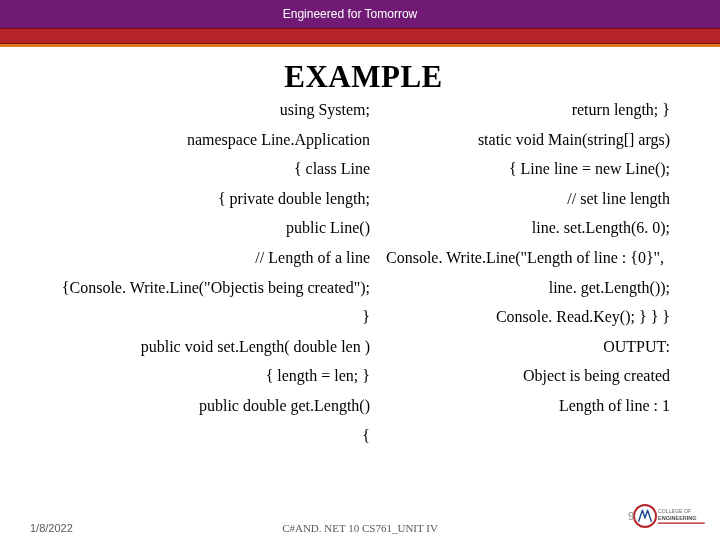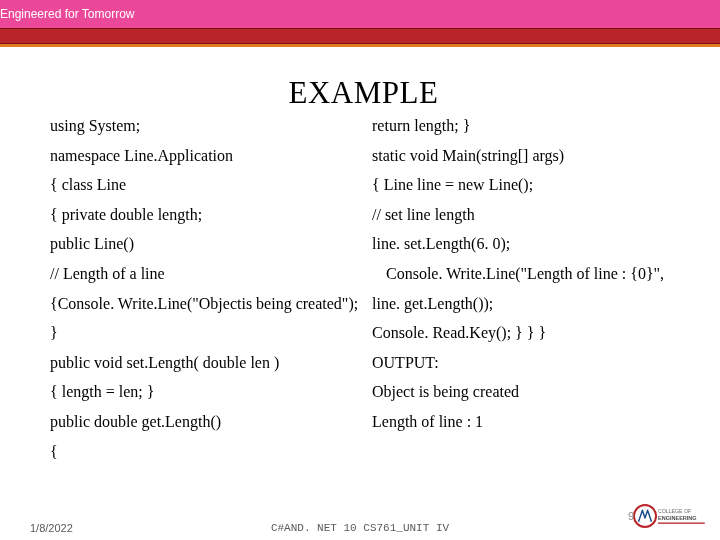--- a/index.html
+++ b/index.html
@@ -7,23 +7,23 @@
     width: 720px;
     height: 540px;
     background: #fff;
     font-family: "Times New Roman", Times, serif;
     position: relative;
     overflow: hidden;
   }
   .header {
     width: 100%;
     height: 28px;
-    background: #ec4899;
+    background: #701a75;
     display: flex;
-    justify-content: flex-start;
+    justify-content: center;
     align-items: center;
     padding-right: 20px;
   }
   .header-text {
     color: #fff;
     font-family: Arial, sans-serif;
     font-size: 12px;
     font-weight: 500;
   }
   .redbar {
@@ -34,40 +34,40 @@
     border-bottom: 1px solid #7a0f14;
   }
   .orangeline {
     width: 100%;
     height: 3px;
     background: #e07b1f;
   }
   .title {
     text-align: center;
     font-size: 31px;
-    font-weight: normal;
-    margin-top: 28px;
+    font-weight: bold;
+    margin-top: 12px;
     margin-bottom: 6px;
     letter-spacing: 0.5px;
     padding-left: 7px;
   }
   .content {
     display: flex;
     padding: 0 50px 0 50px;
     font-size: 16px;
     line-height: 1.1;
   }
   .col {
     display: flex;
     flex-direction: column;
     gap: 12px;
   }
   .col-left { width: 320px; }
   .col-right { width: 300px; padding-left: 2px; }
-  .line { font-size: 16px; }
+  .line { font-size: 16px; text-align: right; }
   .indent-block { padding-left: 28px; text-indent: -0px; }
   .justified {
     text-align: justify;
   }
   .footer {
     position: absolute;
     bottom: 6px;
     left: 0;
     width: 100%;
     display: flex;
@@ -76,21 +76,21 @@
     padding: 0 10px 0 30px;
     font-family: Arial, sans-serif;
     font-size: 11px;
     color: #5a5a5a;
   }
   .footer-center {
     position: absolute;
     left: 50%;
     transform: translateX(-50%);
     bottom: 6px;
-    font-family: Liberation Mono, monospace;
+    font-family: Liberation Serif, serif;
     font-size: 11px;
     color: #5a5a5a;
   }
   .logo {
     width: 78px;
     height: 36px;
     display: flex;
     align-items: center;
   }
   .logo svg { width: 100%; height: 100%; }

